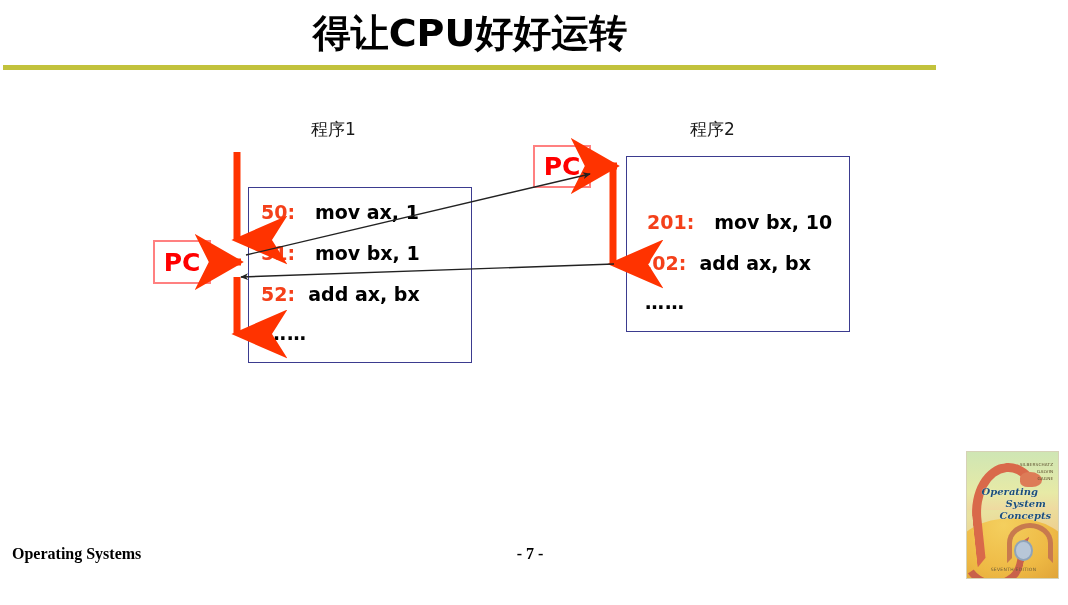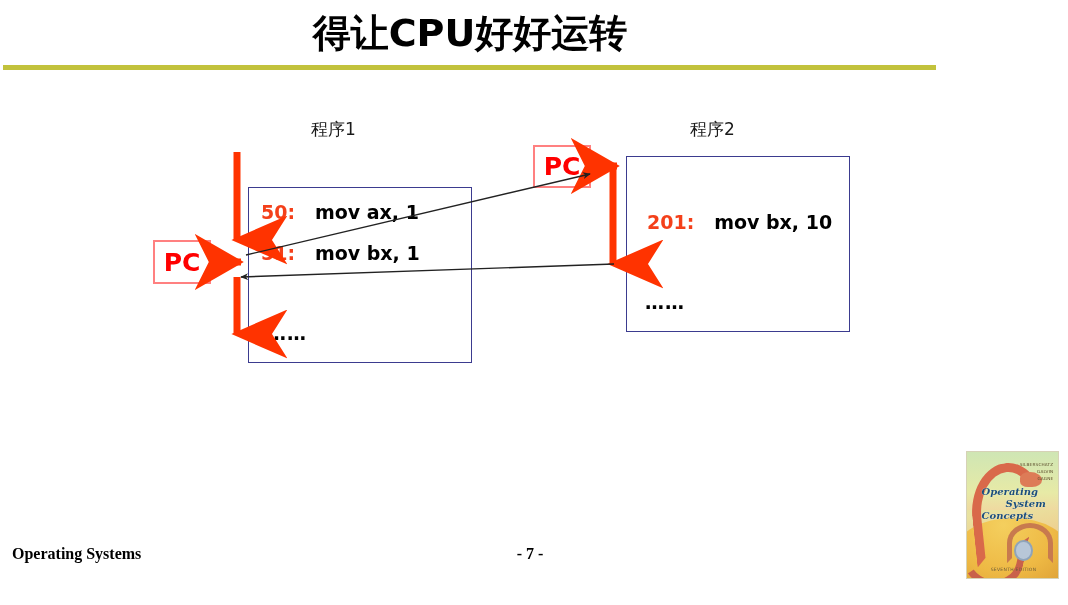--- a/index.html
+++ b/index.html
@@ -233,21 +233,21 @@
     top: 27%;
     font-family: "DejaVu Serif", serif;
     font-style: italic;
     font-weight: 700;
     font-size: 10px;
     line-height: 12px;
     color: #1d4f7a;
     text-shadow: 0 0 1px rgba(255,255,255,.8);
   }
   .book-cover .bc-title .l2 { padding-left: 24px; }
-  .book-cover .bc-title .l3 { }
+  .book-cover .bc-title .l3 { padding-left: 18px; }
   .book-cover .bc-edition {
     position: absolute;
     left: 26%;
     bottom: 5%;
     font-family: "DejaVu Sans", sans-serif;
     font-size: 4.5px;
     color: #6a5a38;
     letter-spacing: .3px;
   }
 </style>
@@ -264,29 +264,37 @@
 
   <div class="prog-box" id="prog-box-1">
     <div class="code-line" id="p1-l0">
       <span class="addr">50:</span>
       &nbsp;&nbsp;<span class="instr">mov ax, 1</span>
     </div>
     <div class="code-line" id="p1-l1">
       <span class="addr">51:</span>
       &nbsp;&nbsp;<span class="instr">mov bx, 1</span>
     </div>
+    <div class="code-line" id="p1-l2">
+      <span class="addr">52:</span>
+      &nbsp;<span class="instr">add ax, bx</span>
+    </div>
     <div class="code-line" id="p1-l3">
       <span class="dots">……</span>
     </div>
   </div>
 
   <div class="prog-box" id="prog-box-2">
     <div class="code-line" id="p2-l1">
       <span class="addr">201:</span>
       &nbsp;&nbsp;<span class="instr">mov bx, 10</span>
+    </div>
+    <div class="code-line" id="p2-l2">
+      <span class="addr">202:</span>
+      &nbsp;<span class="instr">add ax, bx</span>
     </div>
     <div class="code-line" id="p2-l3">
       <span class="dots">……</span>
     </div>
   </div>
 
   <div class="pc-box" id="pc-box-left">
     <span>PC</span>
   </div>
   <div class="pc-box" id="pc-box-top">

